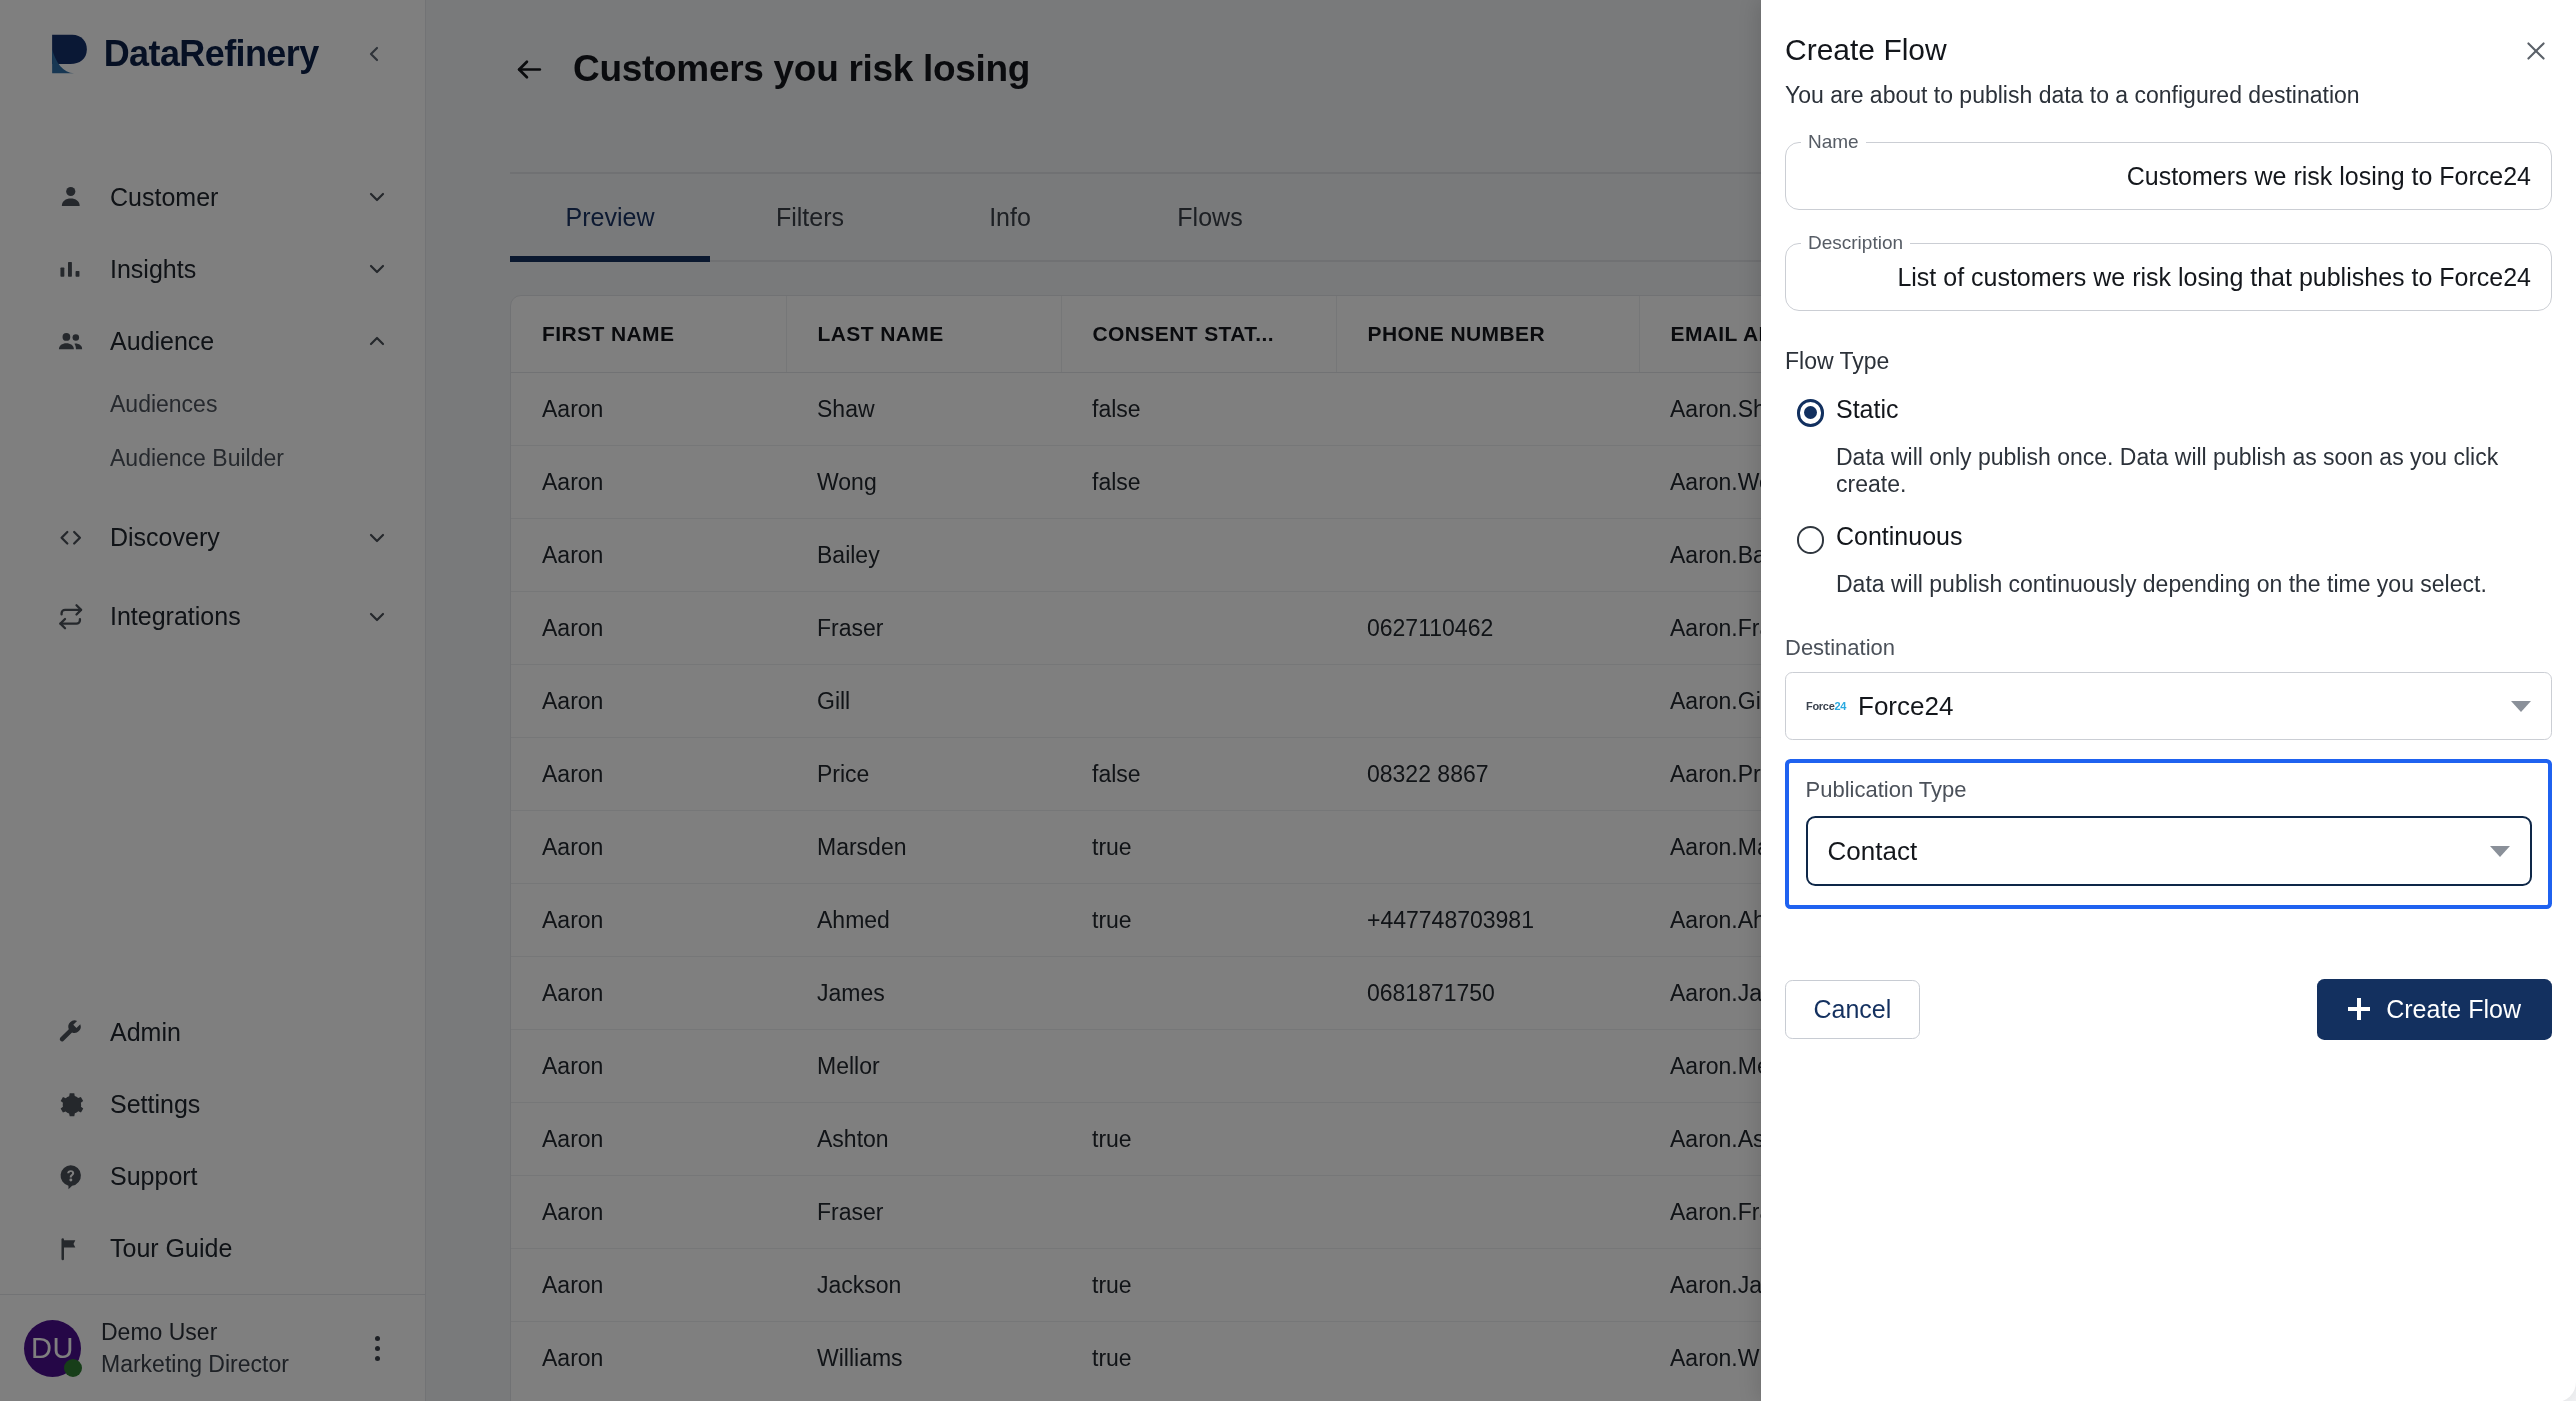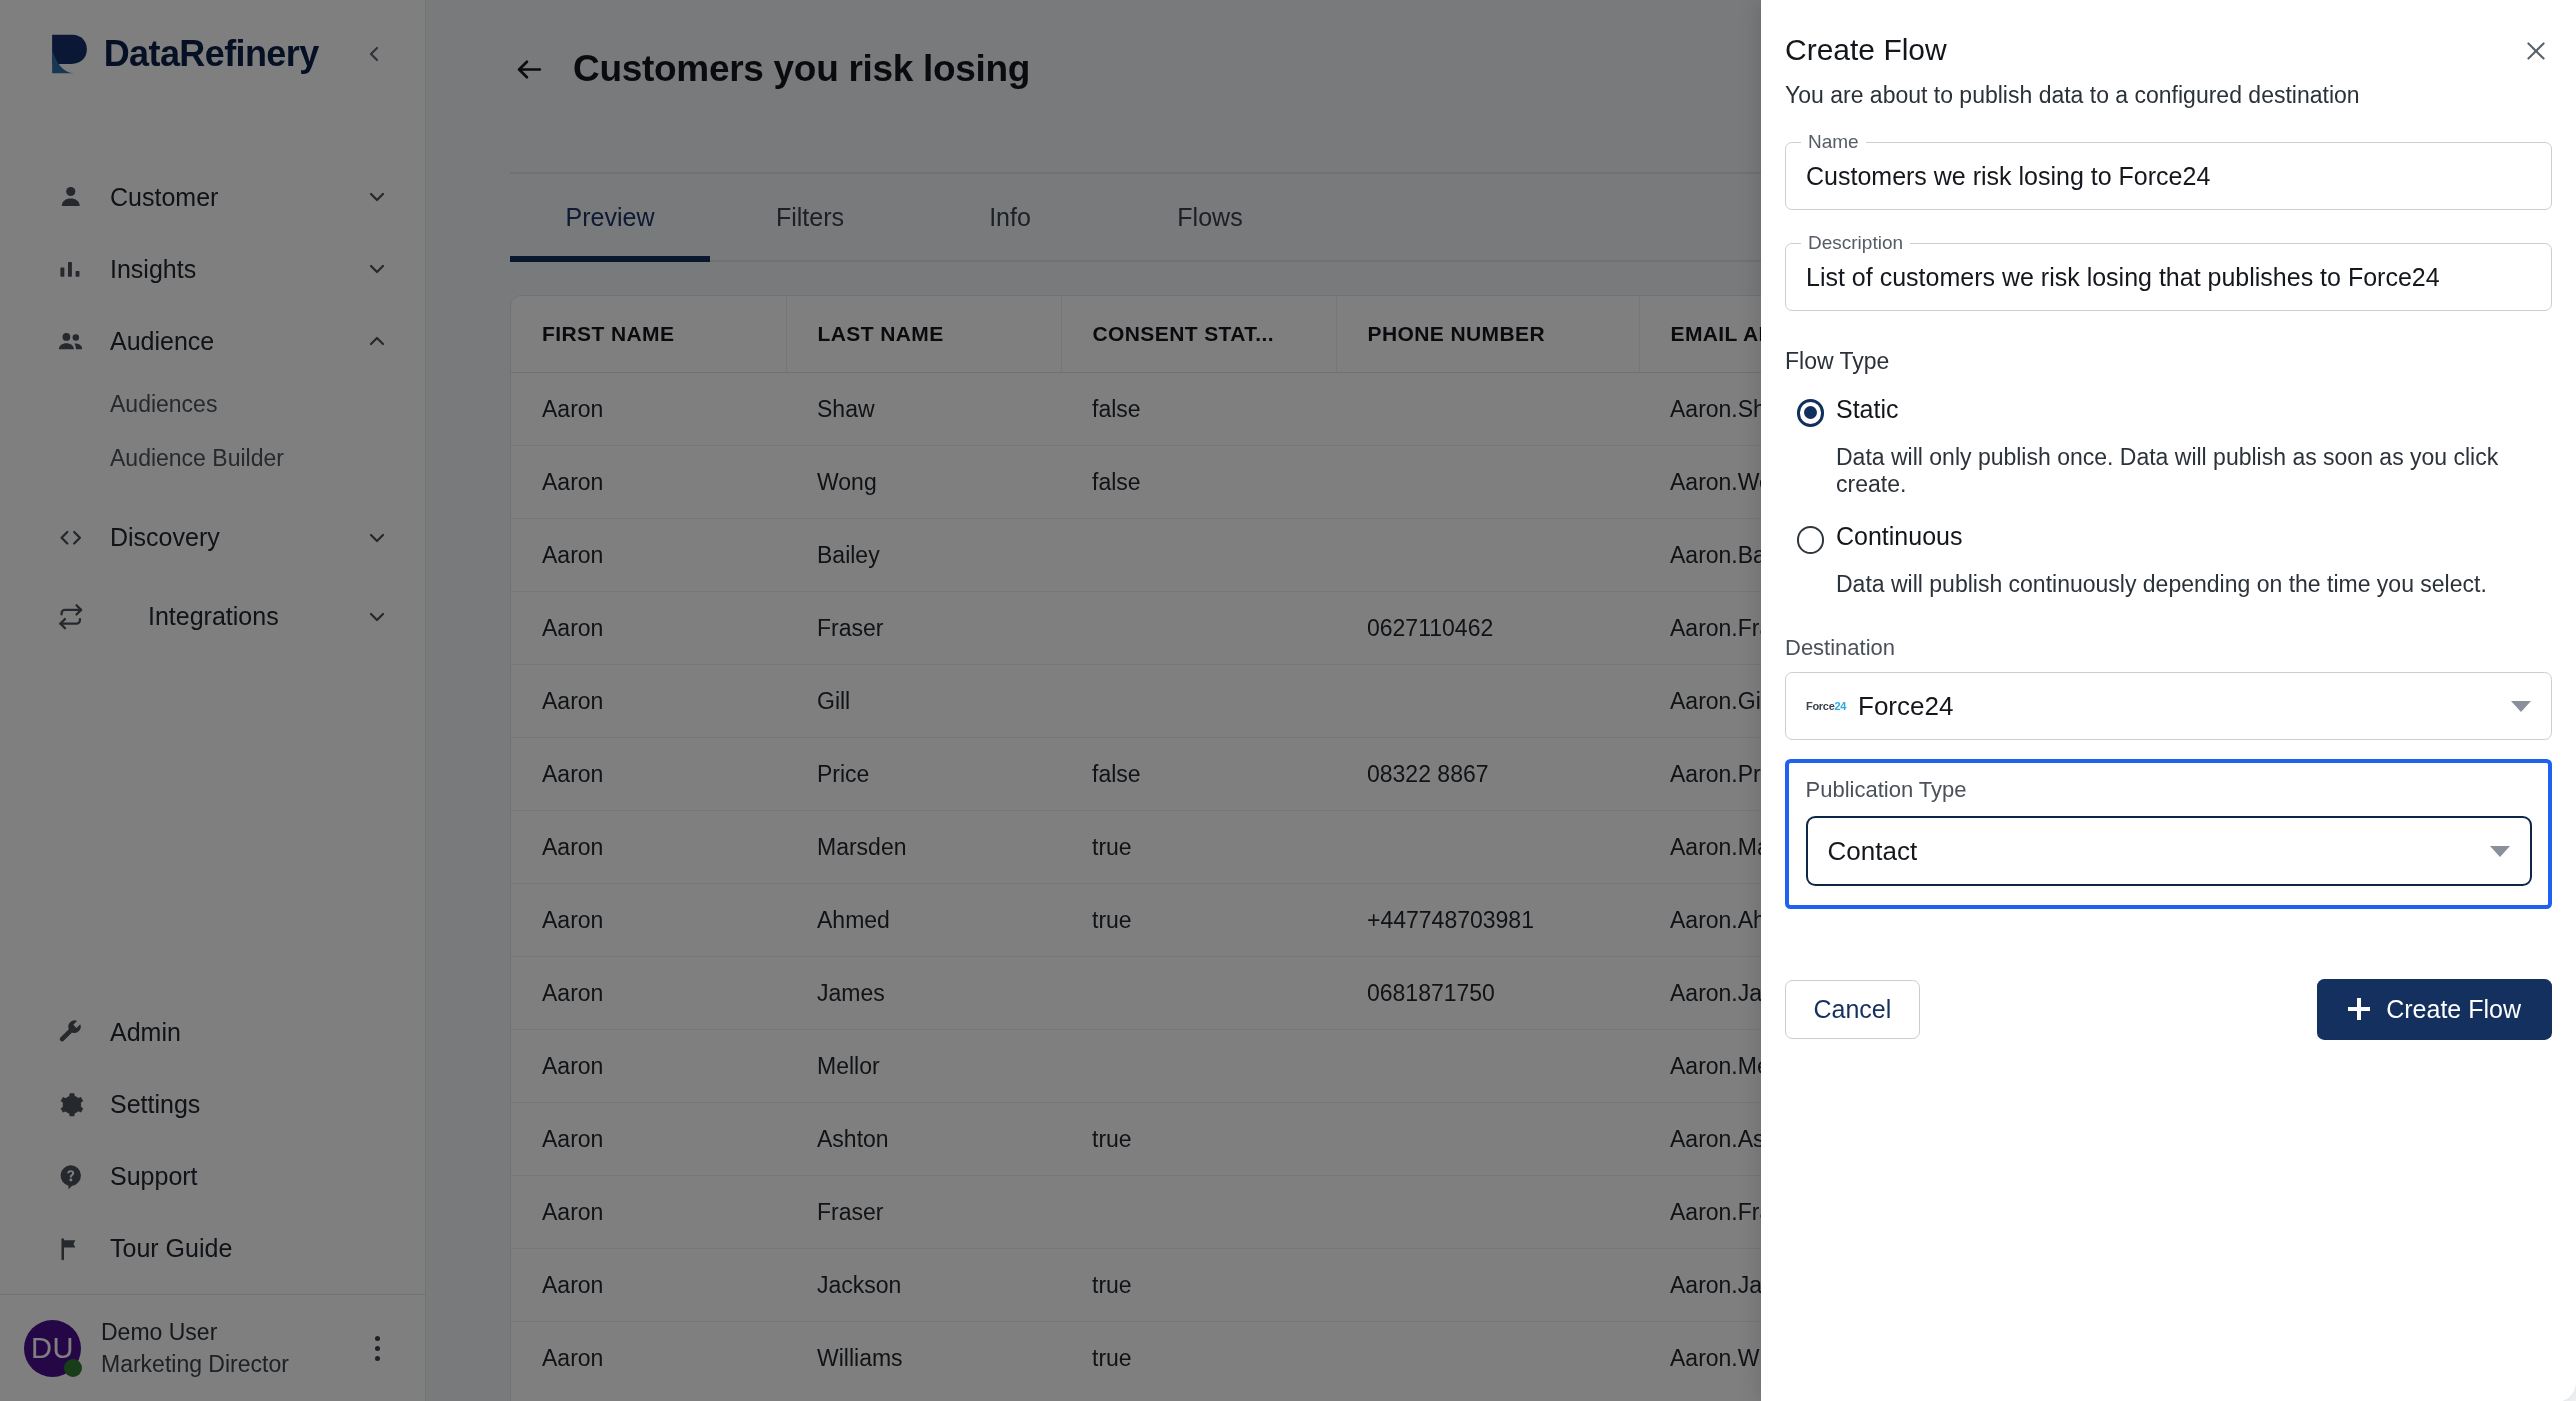--- a/index.html
+++ b/index.html
@@ -274,25 +274,26 @@
   .drawer-sub {
     font-size: 23px;
     color: #2b3139;
     margin-top: 14.7px;
   }
 
   .field {
     position: relative;
     margin-top: 33px;
     border: 1.8px solid #cbced4;
-    border-radius: 7px;
+    border-radius: 14px;
     height: 68px;
     display: flex; align-items: center;
     padding: 0 20px;
     background: #ffffff;
+    justify-content: flex-end;
   }
   .field .legend {
     position: absolute;
     top: -12px; left: 14.7px;
     background: #ffffff;
     padding: 0 7.3px;
     font-size: 19px;
     color: #565c65;
   }
   .field .value {
@@ -500,21 +501,21 @@
               </svg>
           </span>
           <span class="nav-label">Discovery</span>
           <span class="nav-chevron">
             <svg width="24" height="24" viewBox="0 0 24 24" fill="none" stroke="currentColor" stroke-width="2.2" stroke-linecap="round" stroke-linejoin="round">
                 <polyline points="6 9 12 15 18 9"></polyline>
               </svg>
           </span>
         </div>
 
-        <div class="nav-item" style="margin-top:7.3px;gap:38px;">
+        <div class="nav-item" style="margin-top:7.3px;">
           <span class="nav-icon">
             <svg width="27.5" height="27.5" viewBox="0 0 24 24" fill="none" stroke="currentColor" stroke-width="2" stroke-linecap="round" stroke-linejoin="round">
                 <polyline points="17 2 21 6 17 10"></polyline>
                 <path d="M21 6H7a3 3 0 0 0-3 3v1"></path>
                 <polyline points="7 22 3 18 7 14"></polyline>
                 <path d="M3 18h14a3 3 0 0 0 3-3v-1"></path>
               </svg>
           </span>
           <span class="nav-label">Integrations</span>
           <span class="nav-chevron">

